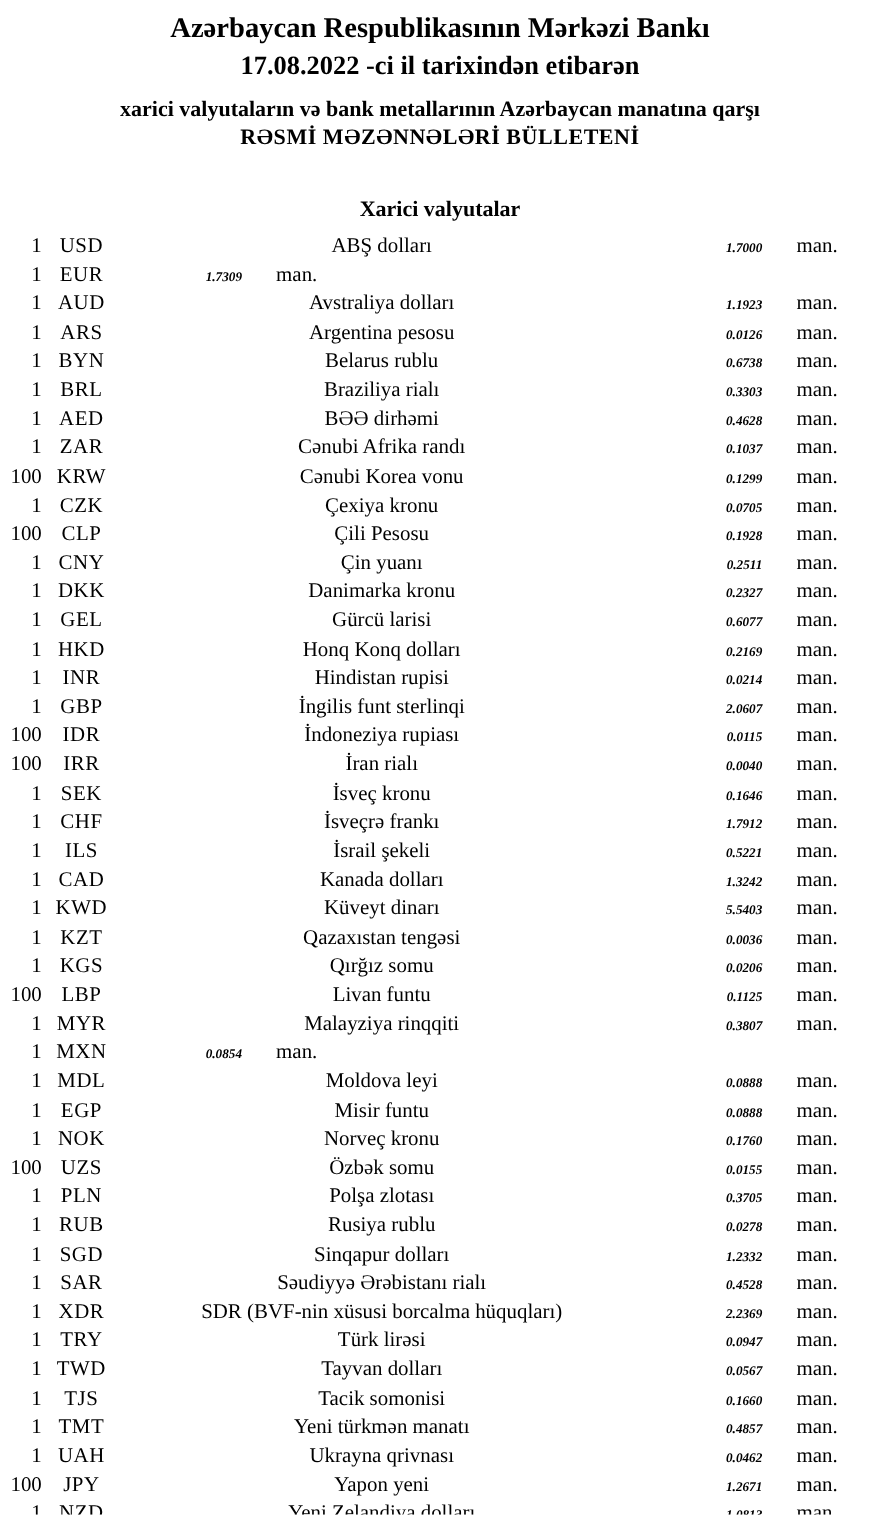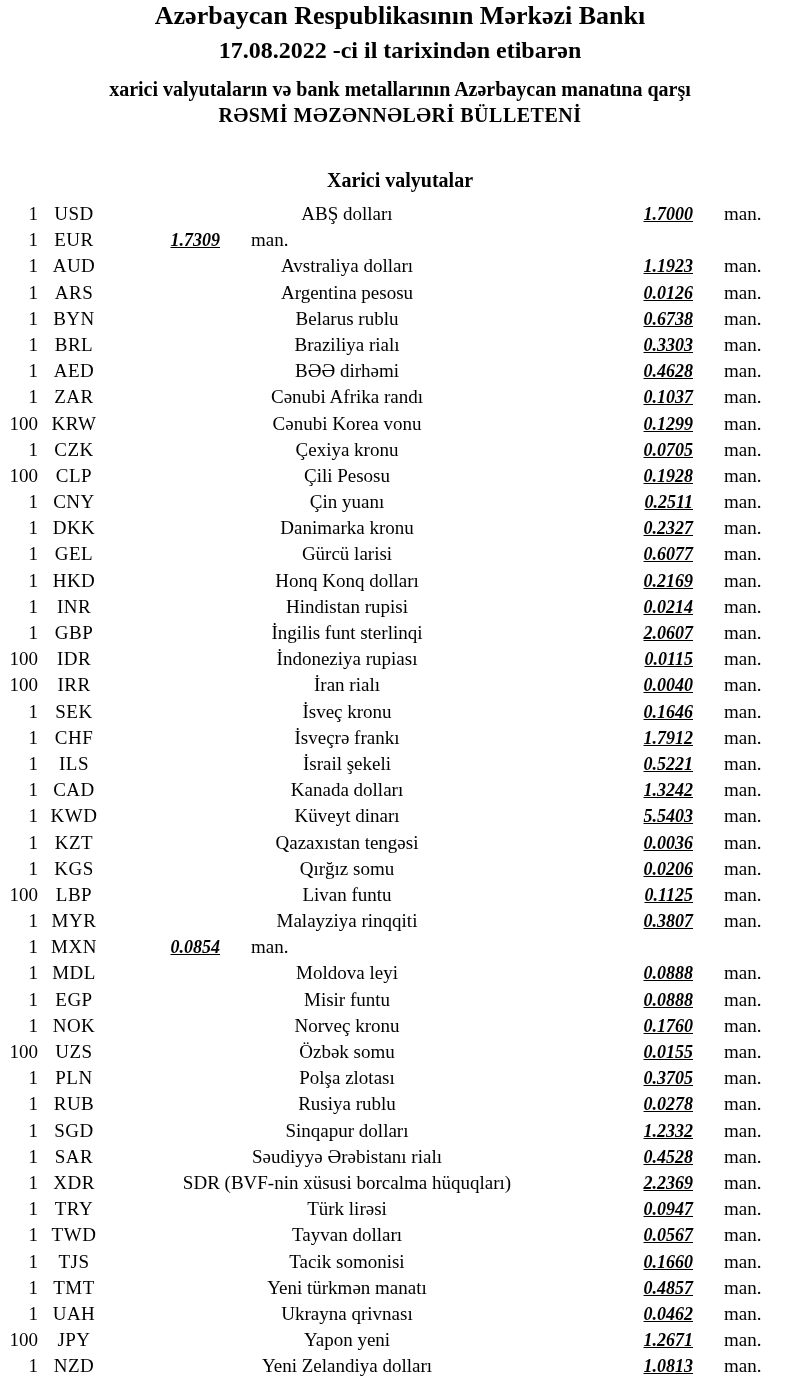--- a/index.html
+++ b/index.html
@@ -10,20 +10,21 @@
     font-family: "Liberation Serif", "DejaVu Serif", serif;
   }
   .page {
     position: relative;
     width: 800px;
     height: 1377px;
     background: #ffffff;
     overflow: hidden;
   }
   .doc-header {
+    padding-top: 10px;
     text-align: center;
   }
   .bank-name {
     font-size: 26px;
     font-weight: bold;
     line-height: 32px;
     margin: 0;
     letter-spacing: 0px;
   }
   .date-line {
@@ -80,22 +81,21 @@
     padding-left: 1px;
     white-space: nowrap;
     overflow: hidden;
   }
   .cell-rate {
     flex: 0 0 auto;
     width: 110px;
     text-align: right;
     font-weight: bold;
     font-style: italic;
-    font-size: 18px;
-    text-decoration: underline;
+    font-size: 12px;
   }
   .cell-unit {
     flex: 0 0 auto;
     width: 44px;
     margin-left: 31px;
     text-align: left;
   }
 </style>
 </head>
 <body>

